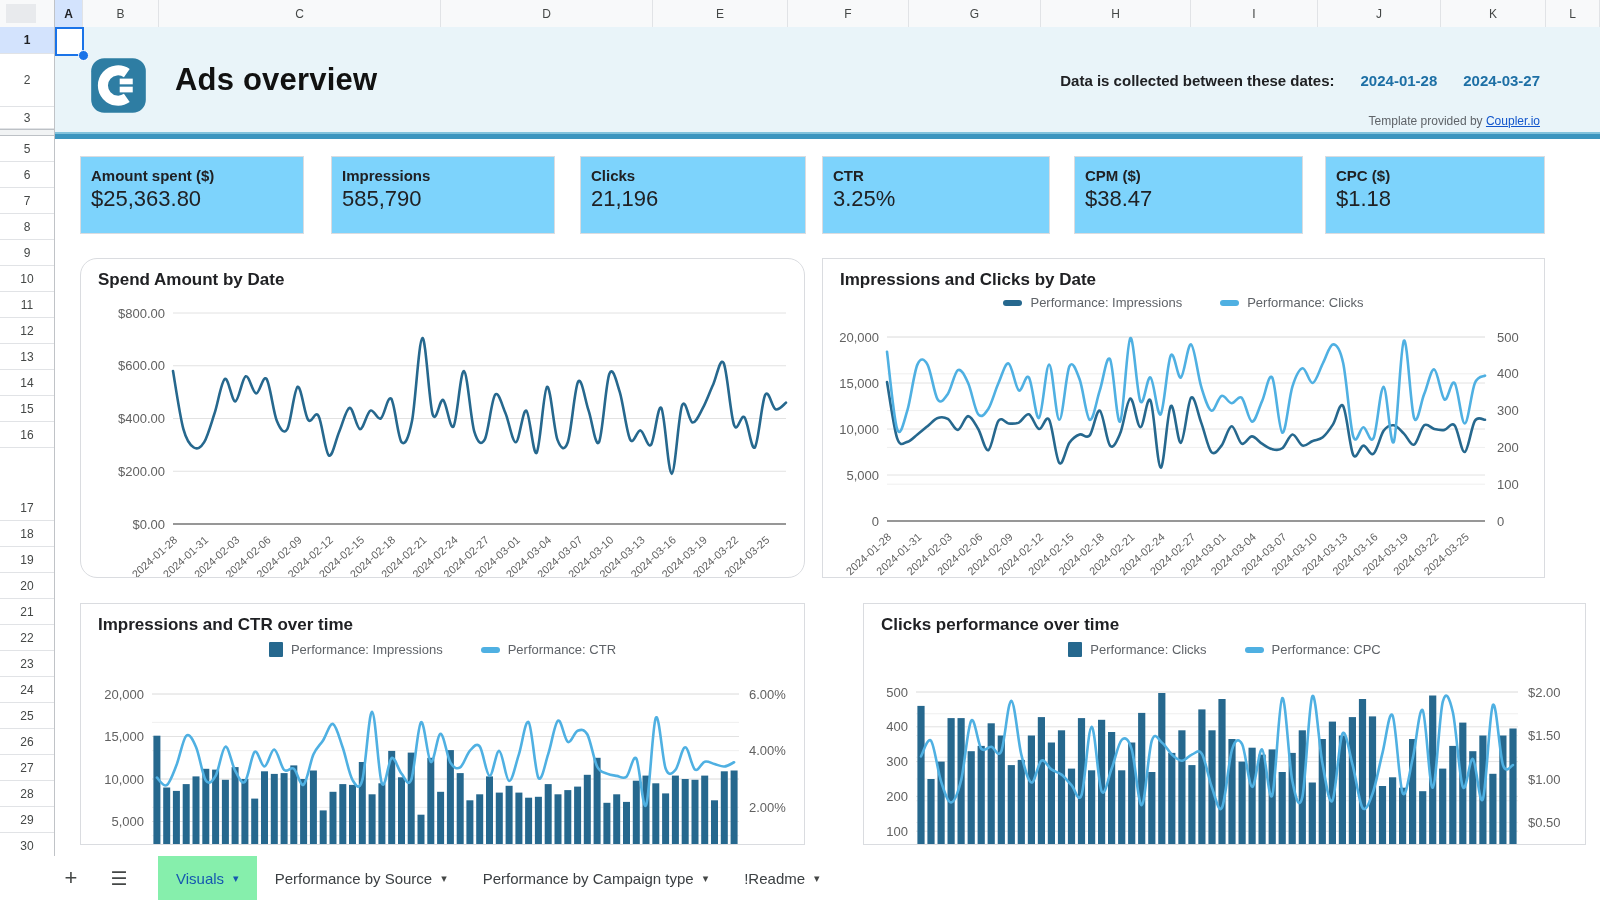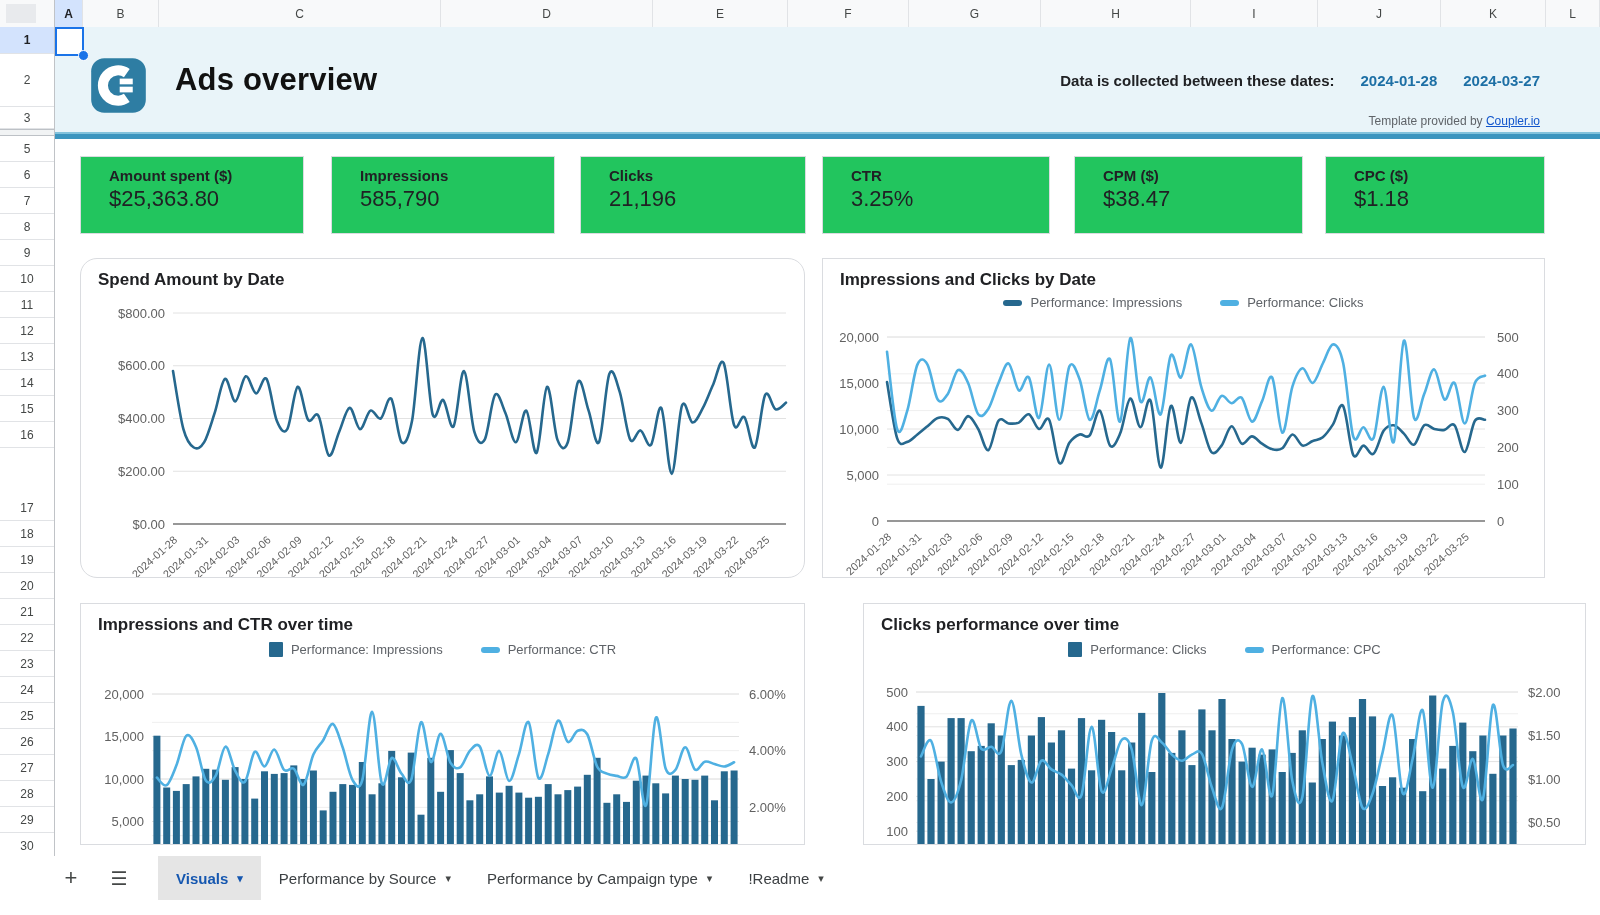--- a/index.html
+++ b/index.html
@@ -27,41 +27,41 @@
   .fillhandle { position:absolute; left:78px; top:50px; width:11px; height:11px; border-radius:50%; background:#1a73e8; border:1px solid #fff; }
   .logo { position:absolute; left:90px; top:57px; width:57px; height:57px; }
   .pagetitle { position:absolute; left:163px; top:62px; font-size:31px; font-weight:bold; color:#111; letter-spacing:.2px;margin-left:12px; }
   .datesline { position:absolute; top:72px; right:60px; display:flex; align-items:center; gap:26px; }
   .datesline .lbl { font-size:15px; font-weight:bold; color:#202124; }
   .datesline .dt { font-size:15px; font-weight:bold; color:#1d6fa5; }
   .tmplline { position:absolute; top:114px; right:60px; font-size:12px; color:#5f6368; }
   .tmplline a { color:#1155cc; text-decoration:underline; cursor:pointer; }
 
   
-  .kpi { position:absolute; top:156px; height:78px; background:#22c55e; border:1px solid #dadce0; padding:10px 28px; }
+  .kpi { position:absolute; top:156px; height:78px; background:#7dd3fc; border:1px solid #dadce0; padding:10px 10px; }
   .kpi .klabel { font-size:15px; font-weight:bold; color:#202124; }
   .kpi .kvalue { font-size:22px; color:#202124; margin-top:2px; }
 
   
   .chart-card { position:absolute; background:#fff; border:1px solid #dadce0; overflow:hidden; }
   .chart-title { position:absolute; left:17px; top:11px; font-size:17px; font-weight:bold; color:#202124; white-space:nowrap; }
   .chart-legend { position:absolute; left:0; right:0; display:flex; justify-content:center; gap:38px; align-items:center; }
   .legend-item { display:flex; align-items:center; gap:8px; font-size:13px; color:#5f6368; white-space:nowrap; }
   .sw-bar { width:14px; height:15px; border-radius:1px; display:inline-block; }
   .sw-line { width:19px; height:6px; border-radius:3px; display:inline-block; }
   .chart-card svg { position:absolute; left:0; top:0; }
 
   
   .tabbar { position:absolute; left:0; top:856px; width:1600px; height:44px; background:#fff; display:flex; align-items:stretch; }
   .tb-btn { width:34px; display:flex; align-items:center; justify-content:center; color:#444746; cursor:pointer; background:none; border:none; font-family:inherit; }
   .tb-add { font-size:22px; margin-left:54px; }
   .tb-menu { font-size:19px; margin-left:14px; margin-right:22px; }
   .tab { display:flex; align-items:center; gap:9px; padding:0 18px; font-size:15px; color:#3c4043; cursor:pointer; white-space:nowrap; }
   .tab .arrow { font-size:11px; color:#444746; }
-  .tab.active { background:#e5e5e5; color:#1557b0; font-weight:bold; }
+  .tab.active { background:#86efac; color:#1557b0; font-weight:normal; }
   .tab.active .arrow { color:#1557b0; }
 </style>
 </head>
 <body>
 
 <div class="app">
 
   <div class="sheet">
     <div class="band"></div>
     <div class="divider"></div>

